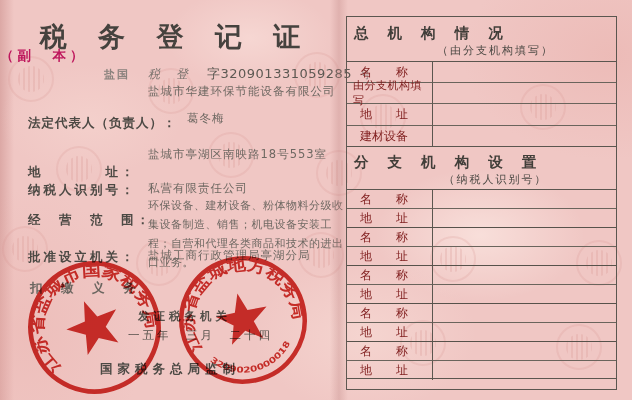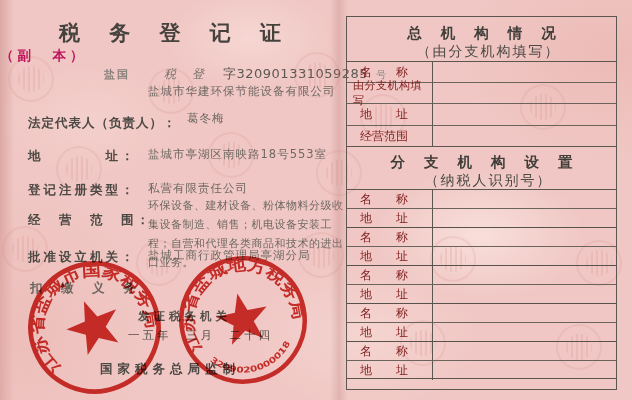--- a/index.html
+++ b/index.html
@@ -24,51 +24,51 @@
   }
   
   .wm{ position:absolute; width:46px; height:46px; border-radius:50%;
        border:2px solid rgba(213,146,142,.55); opacity:.38;
        display:flex; align-items:center; justify-content:center; pointer-events:none;}
   .wm-core{ width:26px; height:26px; border-radius:50%;
        background:repeating-linear-gradient(90deg, rgba(213,146,142,.65) 0 2px, transparent 2px 5px);}
   
   .lp{ position:absolute; left:0; top:0; width:340px; height:400px; }
   .lp-title{ position:absolute; left:0; top:19px; width:340px; text-align:center;
-      font-family:"DejaVu Serif",serif; font-weight:bold; font-size:21px;
+      font-family:"DejaVu Serif",serif; font-weight:bold; font-size:27px;
       letter-spacing:11px; text-indent:11px; color:#45423e; }
   .lp-sub{ position:absolute; left:0; top:47px; width:340px; text-align:left;
       font-family:Liberation Mono, monospace; font-weight:bold; font-size:13.5px;
       letter-spacing:4px; color:#be185d; }
   .certline{ position:absolute; left:104px; top:63px; white-space:nowrap; }
   .certline .region{ font-size:11px; color:#8a827d; letter-spacing:2px;font-weight:bold; }
   .certline .script{ font-family:"DejaVu Serif",serif; font-style:italic; font-size:12px;
-      color:#7b736e; margin-left:29px; letter-spacing:6px;text-align:right; }
+      color:#7b736e; margin-left:13px; letter-spacing:6px;text-align:right; }
   .certline .num{ font-size:13px; color:#5d5953; margin-left:8px; letter-spacing:.5px; }
   .certline .suf{ font-size:10px; color:#8a827d; margin-left:3px; }
   .lbl{ position:absolute; white-space:nowrap; font-family:"DejaVu Serif",serif;
       font-weight:bold; font-size:12.5px; letter-spacing:3px; color:#4c4944; }
   .val{ position:absolute; white-space:nowrap; font-size:11.5px; letter-spacing:1px; color:#6e6862; }
   .val-wrap{ white-space:normal; width:197px; line-height:19px; letter-spacing:.5px; font-size:11px; }
   .issuer{ font-size:11.5px; letter-spacing:4px; color:#55514b; }
   .date{ color:#55504a; letter-spacing:3px; }
   .footer{ position:absolute; left:0; top:361px; width:340px; text-align:center;
       font-family:"DejaVu Serif",serif; font-weight:bold; font-size:12.5px;
       letter-spacing:5px; color:#4c4944; }
   .stamp{ position:absolute; mix-blend-mode:multiply; opacity:.94; }
   .stamp-national{ left:24px; top:257px; transform:rotate(-22deg); }
   .stamp-local{ left:175px; top:252px; transform:rotate(-12deg); }
   
   .rp{ position:absolute; left:346px; top:16px; width:271px; height:374px;
       border:1.5px solid #5b564f; }
-  .rp-title{ position:absolute; left:0; width:100%; text-align:center;
+  .rp-title{ position:absolute; left:0; width:100%; 
       font-family:"DejaVu Serif",serif; font-weight:bold; font-size:14.5px;
       letter-spacing:7px; text-indent:7px; color:#413e39; }
-  .rp-sub{ position:absolute; left:7px; width:100%; text-align:center;
-      font-family:"DejaVu Serif",serif; font-size:14px; letter-spacing:2px; color:#4c4944; }
+  .rp-sub{ position:absolute; left:14px; width:100%; text-align:center;
+      font-family:"DejaVu Serif",serif; font-size:11px; letter-spacing:2px; color:#4c4944; }
   .t1{ position:absolute; left:0; right:0; top:44px; height:86px;
       border-top:1.2px solid #5b564f; border-bottom:1.2px solid #5b564f;
       display:grid; grid-template-columns:86px 1fr; grid-auto-rows:21.2px; }
   .t2{ position:absolute; left:0; right:0; top:172px; height:190px;
       border-top:1.4px solid #5b564f; border-bottom:1.4px solid #5b564f;
       display:grid; grid-template-columns:86px 1fr; grid-auto-rows:19px; }
   .cell{ border-bottom:1px solid #6a645c; }
   .cell.thick{ border-bottom:1.6px solid #57524b; }
   .cell.last{ border-bottom:none; }
   .cell.lab{ border-right:1.2px solid #5b564f; display:flex; align-items:center;
@@ -136,24 +136,24 @@
       <span class="script">税 登</span>
       <span class="num">字320901331059285</span>
       <span class="suf">号</span>
     </div>
 
     <div class="val" style="left:148px;top:84px">盐城市华建环保节能设备有限公司</div>
 
     <div class="lbl" style="left:28px;top:115px;letter-spacing:1px">法定代表人（负责人）：</div>
     <div class="val" style="left:187px;top:111px">葛冬梅</div>
 
-    <div class="lbl" style="left:28px;top:148px">地　　　　址：</div>
+    <div class="lbl" style="left:28px;top:164px">地　　　　址：</div>
     <div class="val" style="left:148px;top:147px">盐城市亭湖区南映路18号553室</div>
 
-    <div class="lbl" style="left:28px;top:182px">登记注册类型：</div>
+    <div class="lbl" style="left:28px;top:182px">纳税人识别号：</div>
     <div class="val" style="left:148px;top:181px">私营有限责任公司</div>
 
     <div class="lbl" style="left:28px;top:212px">经　营　范　围：</div>
     <div class="val val-wrap" style="left:148px;top:196px">环保设备、建材设备、粉体物料分级收集设备制造、销售；机电设备安装工程；自营和代理各类商品和技术的进出口业务。</div>
 
     <div class="lbl" style="left:28px;top:249px">批准设立机关：</div>
     <div class="val" style="left:148px;top:248px">盐城工商行政管理局亭湖分局</div>
 
     <div class="lbl" style="left:30px;top:280px;color:#6b6660">扣　缴　义　务</div>
 
@@ -189,21 +189,21 @@
     <div class="rp-title" style="top:7px">总 机 构 情 况</div>
     <div class="rp-sub" style="top:26px">（由分支机构填写）</div>
 
     <div class="t1">
       <div class="cell lab">名　　称</div>
       <div class="cell"></div>
       <div class="cell lab tight">由分支机构填写</div>
       <div class="cell"></div>
       <div class="cell lab">地　　址</div>
       <div class="cell"></div>
-      <div class="cell lab last">经营范围</div>
+      <div class="cell lab last">建材设备</div>
       <div class="cell last"></div>
     </div>
 
     <div class="rp-title" style="top:136px">分 支 机 构 设 置</div>
     <div class="rp-sub" style="top:155px">（纳税人识别号）</div>
 
     <div class="t2">
       <div class="cell lab">名　　称</div>
       <div class="cell"></div>
       <div class="cell lab thick">地　　址</div>

